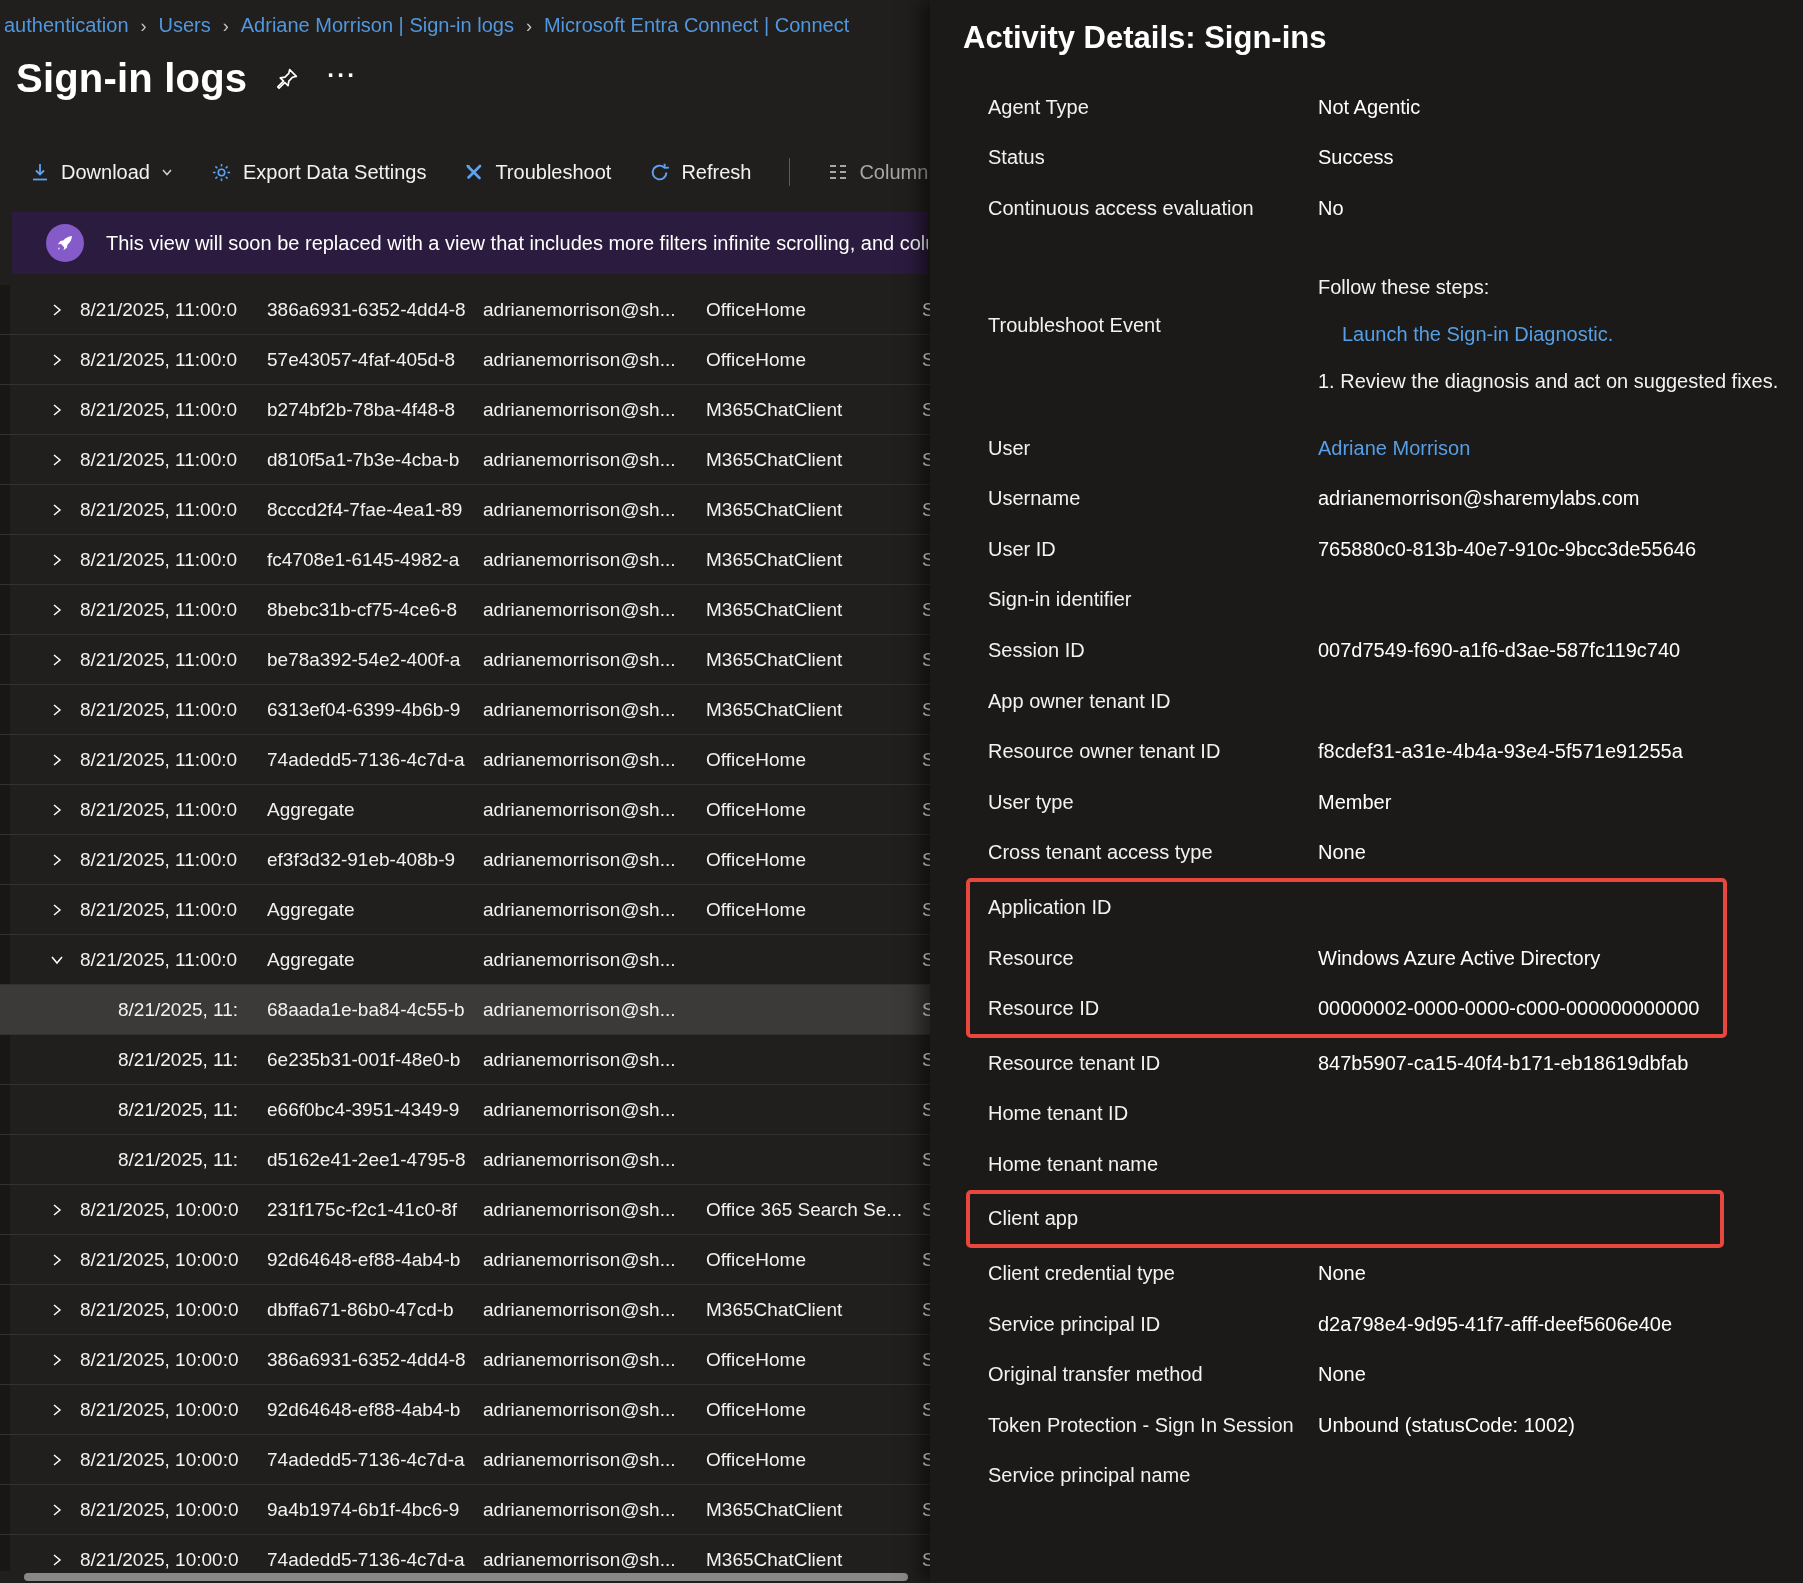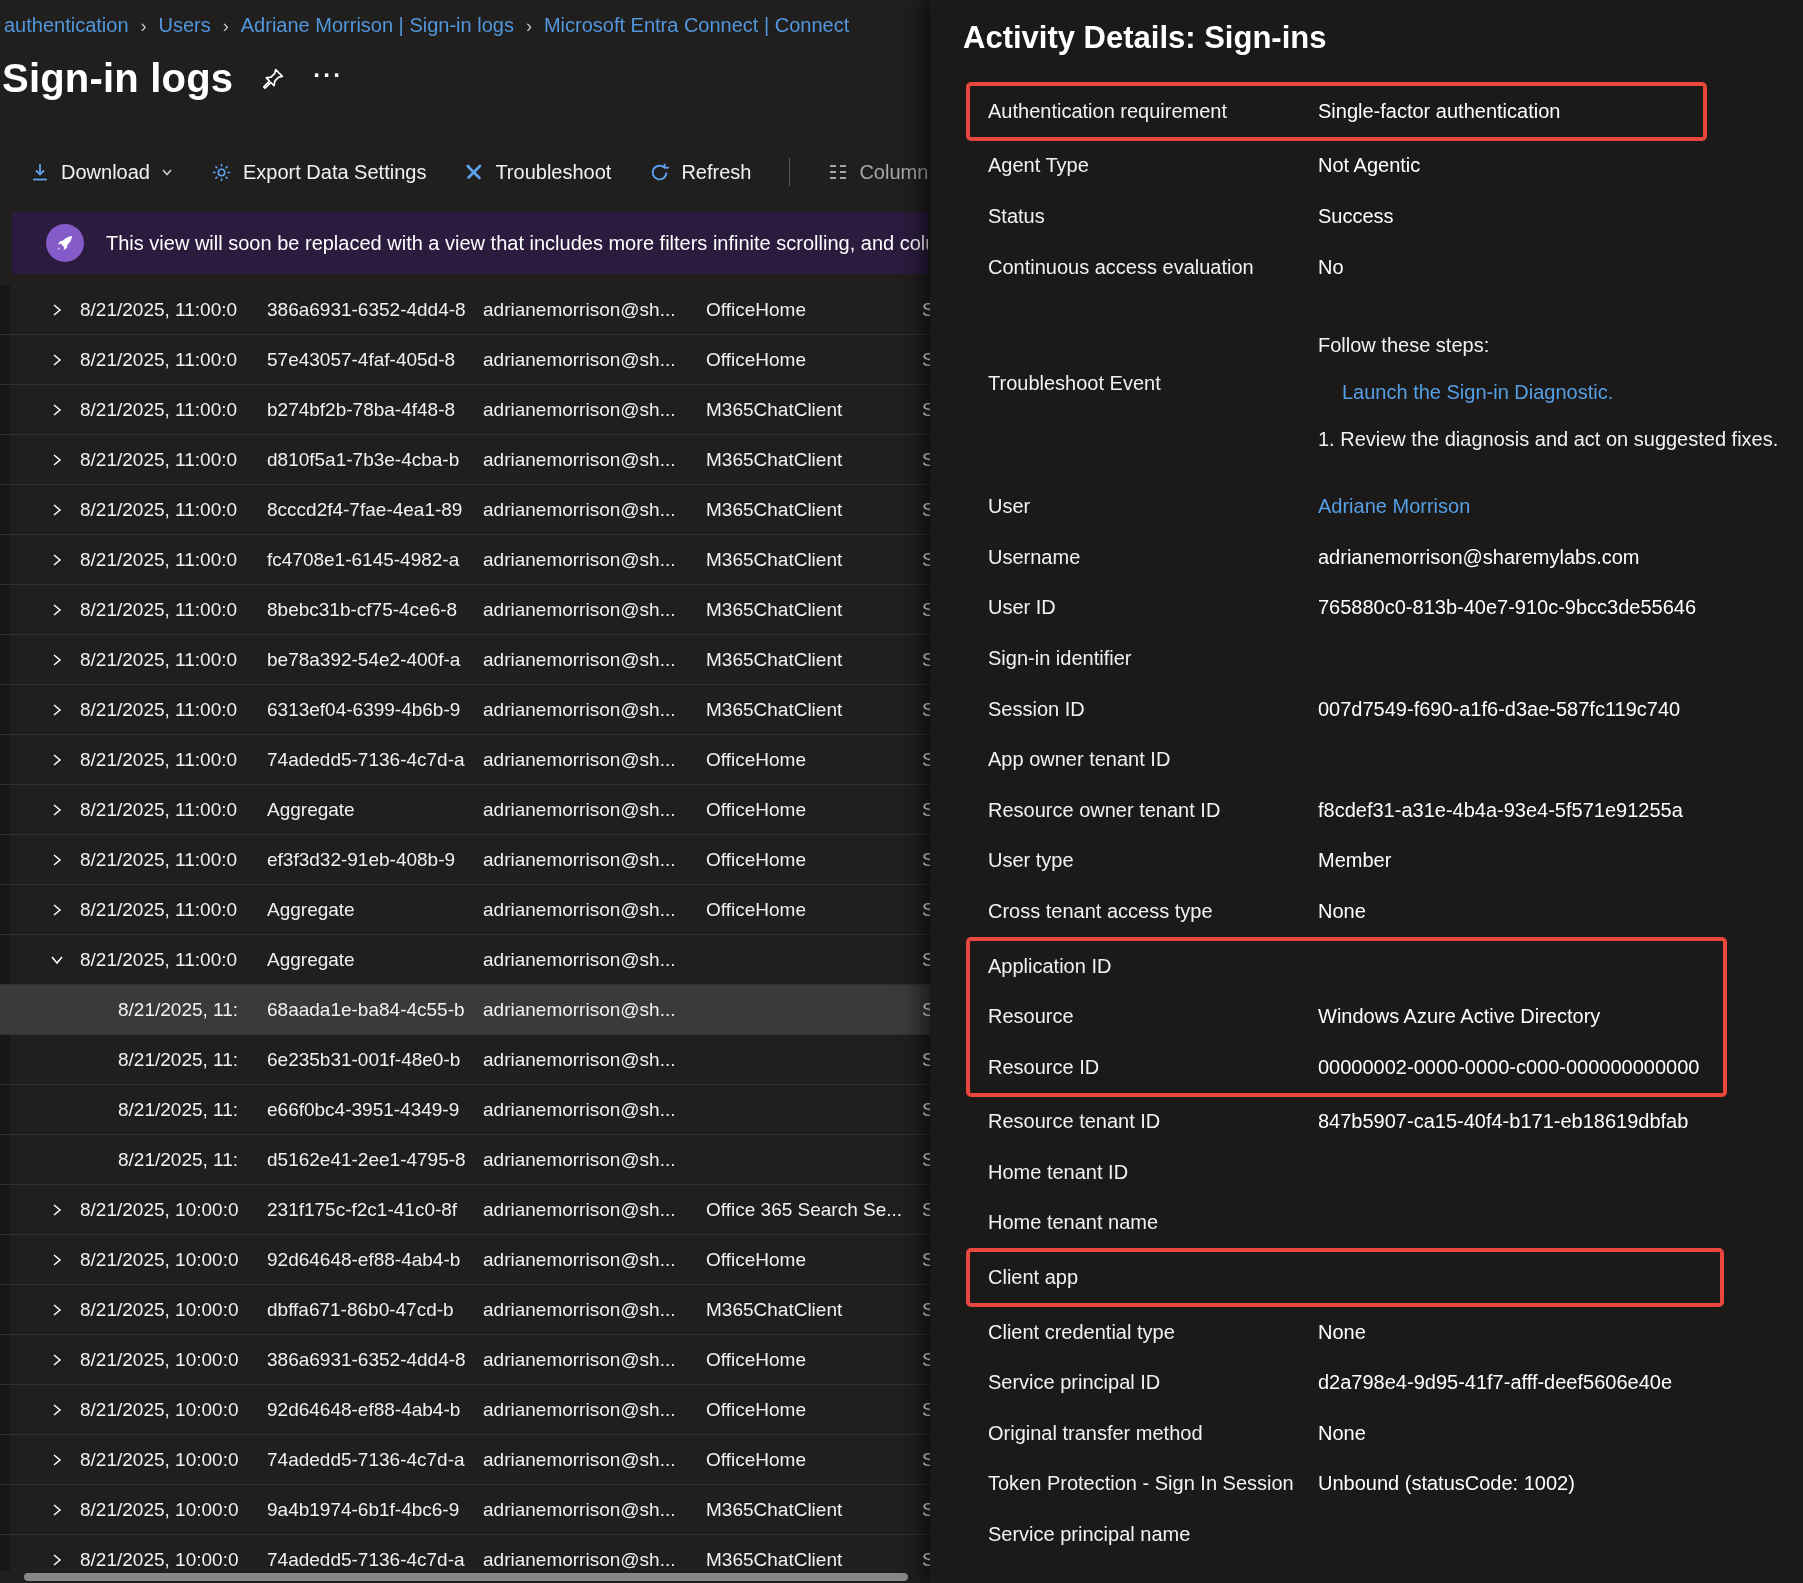--- a/index.html
+++ b/index.html
@@ -8,21 +8,21 @@
     width:1803px; height:1583px; position:relative; overflow:hidden;
     background:#201f1e; color:#f3f2f1;
     font-family:"Liberation Sans", sans-serif;
   }
   
   .left-side { position:absolute; inset:0; width:930px; height:1583px; }
   .breadcrumb { position:absolute; top:14px; left:4px; width:926px; overflow:hidden;
     white-space:nowrap; font-size:20px; }
   .crumb { color:#5197dd; cursor:pointer; }
   .crumb-sep { color:#c8c6c4; margin:0 12px; font-size:18px; }
-  .title-row { position:absolute; top:56px; left:2px; display:flex; align-items:center; gap:28px; }
+  .title-row { position:absolute; top:56px; left:16px; display:flex; align-items:center; gap:28px; }
   .page-title { font-size:40px; font-weight:600; color:#ffffff; letter-spacing:.2px; }
   .pin-btn, .more-btn { display:flex; align-items:center; cursor:pointer; }
   .more-btn { color:#ffffff; font-size:24px; font-weight:700; letter-spacing:2px; margin-top:-8px; }
   .toolbar { position:absolute; top:158px; left:30px; width:898px; display:flex; align-items:center;
     gap:38px; font-size:20px; white-space:nowrap; overflow:hidden; }
   .tool { display:flex; align-items:center; gap:11px; color:#f3f2f1; cursor:pointer; }
   .tool.dim { color:#a9a7a5; }
   .tool-divider { width:1px; height:28px; background:#5a5a5a; flex:none; }
   .banner { position:absolute; top:212px; left:12px; width:916px; height:62px;
     background:#2b1b3e; display:flex; align-items:center; gap:22px; padding-left:34px;
@@ -442,26 +442,20 @@
         <div class="cell-app">M365ChatClient</div>
         <div class="cell-status">S</div>
       </div>
     </div>
   <div class="hscrollbar"></div>
 </div>
 
 <div class="panel">
   <div class="panel-title">Activity Details: Sign-ins</div>
   <div class="pfields" id="panel-fields">
-      <div class="red-box box-1">
-        <div class="pfield">
-          <div class="plabel">Authentication requirement</div>
-          <div class="pvalue">Single-factor authentication</div>
-        </div>
-      </div>
       <div class="pfield">
         <div class="plabel">Agent Type</div>
         <div class="pvalue">Not Agentic</div>
       </div>
       <div class="pfield">
         <div class="plabel">Status</div>
         <div class="pvalue">Success</div>
       </div>
       <div class="pfield">
         <div class="plabel">Continuous access evaluation</div>

